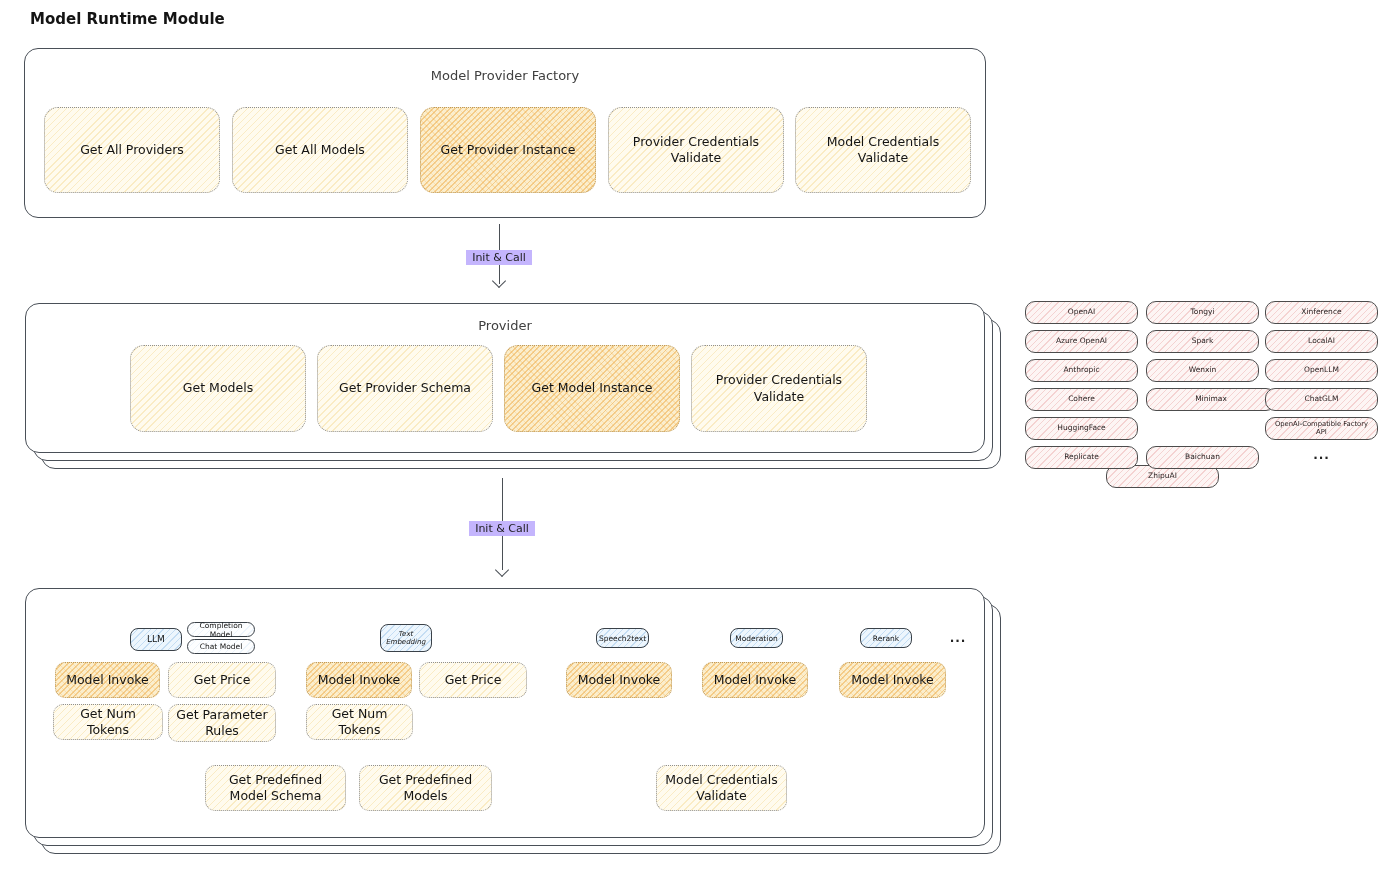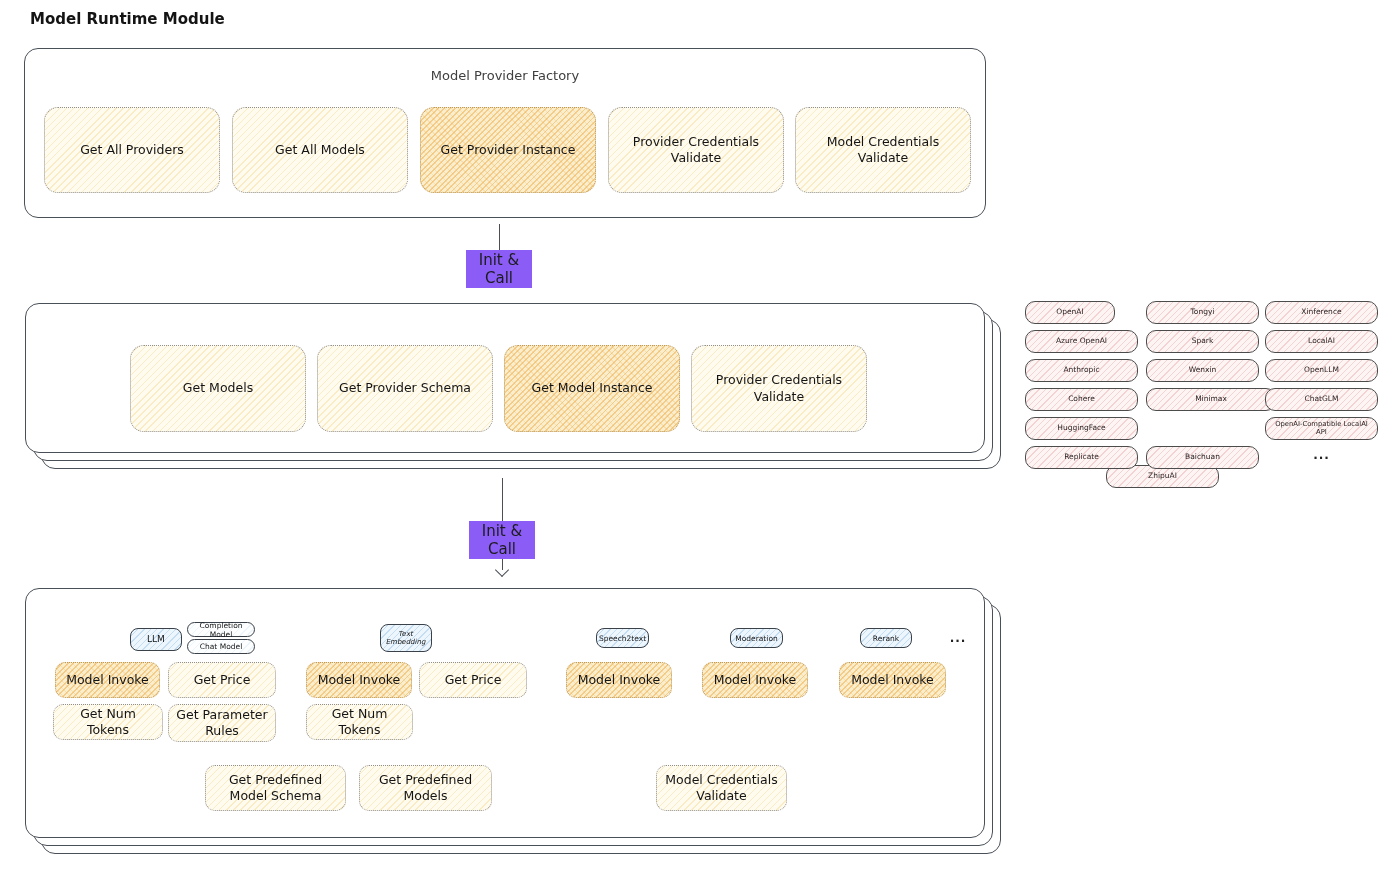--- a/index.html
+++ b/index.html
@@ -21,21 +21,21 @@
        border:1.3px solid #3a4148;border-radius:8px;font-size:7.5px;line-height:1.2;color:#141414;padding:1px 3px;
        background:repeating-linear-gradient(135deg, rgba(120,175,225,0.35) 0px 1px, transparent 1px 4.5px), #EDF6FD;}
   .tab.lite{background:repeating-linear-gradient(135deg, rgba(120,175,225,0.12) 0px 1px, transparent 1px 5px), #FDFEFF;}
   .pcell{display:flex;align-items:center;justify-content:center;text-align:center;
          border:1.3px solid #4c4c4c;border-radius:10px;font-size:7.5px;line-height:1.1;color:#251c1c;padding:0 3px;
          background:repeating-linear-gradient(135deg, rgba(225,130,130,0.30) 0px 1px, transparent 1px 4.5px), #FDF5F4;}
   .dots{font-size:12px;font-weight:700;color:#222;letter-spacing:1px;}
   .arrow-line{border-left:1.6px solid #4a4f55;width:0;}
   .arrow-head{width:10px;height:10px;border-left:1.6px solid #4a4f55;border-bottom:1.6px solid #4a4f55;
               transform:rotate(-45deg);}
-  .arrow-label{background:#8b5cf6;font-size:15px;text-align:center;padding:1px 3px;color:#1c1c1c;}
+  .arrow-label{background:#c4b5fd;font-size:11px;text-align:center;padding:1px 3px;color:#1c1c1c;}
 </style>
 </head>
 <body>
 
 <div id="canvas">
 
   <div class="abs pg-title" style="left:30px;top:10px;">Model Runtime Module</div>
 
   <div class="abs frame" style="left:24px;top:48px;width:962px;height:170px;"></div>
   <div class="abs frame-title" style="left:24px;top:68px;width:962px;">Model Provider Factory</div>
@@ -45,40 +45,41 @@
   <div class="abs node" style="left:608px;top:107px;width:176px;height:86px;">Provider Credentials Validate</div>
   <div class="abs node" style="left:795px;top:107px;width:176px;height:86px;">Model Credentials Validate</div>
 
   <div class="abs arrow-line" style="left:499px;top:224px;height:60px;"></div>
   <div class="abs arrow-head" style="left:494px;top:276px;"></div>
   <div class="abs arrow-label" style="left:466px;top:250px;width:66px;">Init &amp; Call</div>
 
   <div class="abs frame" style="left:41px;top:319px;width:960px;height:150px;"></div>
   <div class="abs frame" style="left:33px;top:311px;width:960px;height:150px;"></div>
   <div class="abs frame" style="left:25px;top:303px;width:960px;height:150px;"></div>
+  <div class="abs frame-title" style="left:25px;top:318px;width:960px;">Provider</div>
   <div class="abs node" style="left:130px;top:345px;width:176px;height:87px;">Get Models</div>
   <div class="abs node" style="left:317px;top:345px;width:176px;height:87px;">Get Provider Schema</div>
   <div class="abs node hl" style="left:504px;top:345px;width:176px;height:87px;">Get Model Instance</div>
   <div class="abs node" style="left:691px;top:345px;width:176px;height:87px;">Provider Credentials Validate</div>
 
-  <div class="abs pcell" style="left:1025px;top:301px;width:90px;height:23px;">OpenAI</div>
+  <div class="abs pcell" style="left:1025px;top:301px;width:113px;height:23px;">OpenAI</div>
   <div class="abs pcell" style="left:1146px;top:301px;width:113px;height:23px;">Tongyi</div>
   <div class="abs pcell" style="left:1265px;top:301px;width:113px;height:23px;">Xinference</div>
   <div class="abs pcell" style="left:1025px;top:330px;width:113px;height:23px;">Azure OpenAI</div>
   <div class="abs pcell" style="left:1146px;top:330px;width:113px;height:23px;">Spark</div>
   <div class="abs pcell" style="left:1265px;top:330px;width:113px;height:23px;">LocalAI</div>
   <div class="abs pcell" style="left:1025px;top:359px;width:113px;height:23px;">Anthropic</div>
   <div class="abs pcell" style="left:1146px;top:359px;width:113px;height:23px;">Wenxin</div>
   <div class="abs pcell" style="left:1265px;top:359px;width:113px;height:23px;">OpenLLM</div>
   <div class="abs pcell" style="left:1025px;top:388px;width:113px;height:23px;">Cohere</div>
   <div class="abs pcell" style="left:1146px;top:388px;width:130px;height:23px;">Minimax</div>
   <div class="abs pcell" style="left:1265px;top:388px;width:113px;height:23px;">ChatGLM</div>
   <div class="abs pcell" style="left:1025px;top:417px;width:113px;height:23px;">HuggingFace</div>
   <div class="abs pcell" style="left:1106px;top:417px;width:113px;height:23px;margin-top:48px;">ZhipuAI</div>
-  <div class="abs pcell" style="left:1265px;top:417px;width:113px;height:23px;font-size:6.8px;">OpenAI-Compatible LocalAI API</div>
+  <div class="abs pcell" style="left:1265px;top:417px;width:113px;height:23px;font-size:6.8px;">OpenAI-Compatible Factory API</div>
   <div class="abs pcell" style="left:1025px;top:446px;width:113px;height:23px;">Replicate</div>
   <div class="abs pcell" style="left:1146px;top:446px;width:113px;height:23px;">Baichuan</div>
   <div class="abs dots" style="left:1265px;top:448px;width:113px;text-align:center;">...</div>
 
   <div class="abs arrow-line" style="left:502px;top:478px;height:92px;"></div>
   <div class="abs arrow-head" style="left:497px;top:565px;"></div>
   <div class="abs arrow-label" style="left:469px;top:521px;width:66px;">Init &amp; Call</div>
 
   <div class="abs frame" style="left:41px;top:604px;width:960px;height:250px;"></div>
   <div class="abs frame" style="left:33px;top:596px;width:960px;height:250px;"></div>

